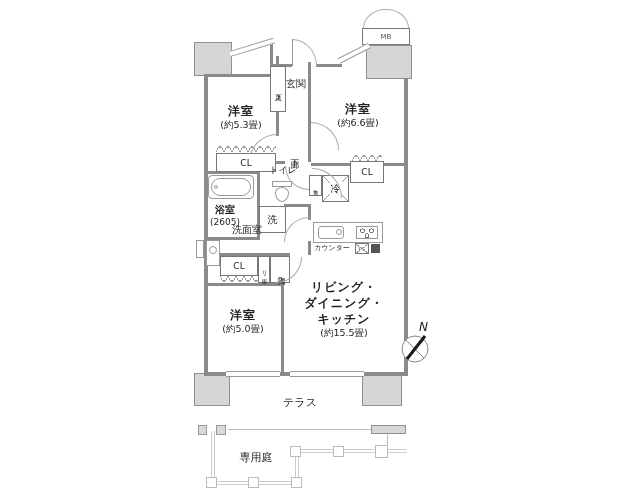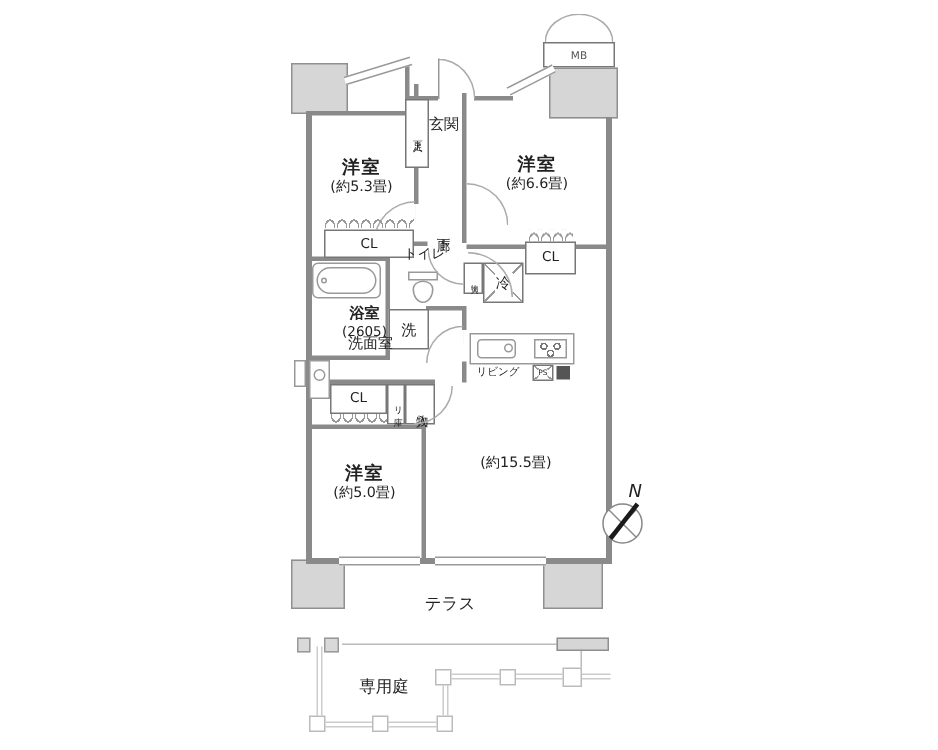--- a/index.html
+++ b/index.html
@@ -107,21 +107,21 @@
   <div class="a lbl" style="left:260px;top:165px;width:46px;height:11px;font-size:9px;">
     <span>トイレ</span>
   </div>
   <div class="a thin" style="left:272px;top:181px;width:20px;height:6px;"></div>
   <div class="a thin" style="left:275px;top:187px;width:14px;height:15px;border-radius:50% 50% 50% 50%/38% 38% 62% 62%;"></div>
   <div class="a arc-bl" style="left:285px;top:166px;width:24px;height:24px;"></div>
 
   <div class="a thin" style="left:208px;top:175px;width:46px;height:24px;border-radius:4px;"></div>
   <div class="a thin" style="left:211px;top:178px;width:40px;height:18px;border-radius:9px;"></div>
   <div class="a thin" style="left:214px;top:185px;width:4px;height:4px;border-radius:50%;"></div>
-  <div class="a lbl" style="left:216px;top:202px;width:54px;height:28px;">
+  <div class="a lbl" style="left:198px;top:202px;width:54px;height:28px;">
     <span style="font-size:10px;font-weight:600;">浴室</span>
     <span style="font-size:9px;">(2605)</span>
   </div>
 
   <div class="a box" style="left:259px;top:206px;width:27px;height:27px;font-size:10px;">
     <span>洗</span>
   </div>
   <div class="a lbl" style="left:214px;top:224px;width:66px;height:13px;font-size:10px;">
     <span>洗面室</span>
   </div>
@@ -153,28 +153,31 @@
   <div class="a box xbox" style="left:322px;top:175px;width:27px;height:27px;">
     <span style="font-size:10px;background:#fff;padding:0 1px;">冷</span>
   </div>
   <div class="a arc-tr" style="left:312px;top:168px;width:30px;height:30px;"></div>
 
   <div class="a thin" style="left:313px;top:222px;width:70px;height:21px;"></div>
   <div class="a thin" style="left:318px;top:226px;width:26px;height:13px;border-radius:3px;"></div>
   <div class="a thin" style="left:336px;top:229px;width:6px;height:6px;border-radius:50%;"></div>
   <div class="a thin" style="left:356px;top:226px;width:22px;height:13px;background-image:radial-gradient(circle at 28% 35%,rgba(0,0,0,0) 1.5px,#777 1.5px,#777 2.5px,rgba(0,0,0,0) 2.5px),radial-gradient(circle at 72% 35%,rgba(0,0,0,0) 1.5px,#777 1.5px,#777 2.5px,rgba(0,0,0,0) 2.5px),radial-gradient(circle at 50% 78%,rgba(0,0,0,0) 1.5px,#777 1.5px,#777 2.5px,rgba(0,0,0,0) 2.5px);"></div>
   <div class="a lbl" style="left:311px;top:244px;width:42px;height:9px;font-size:7px;">
-    <span>リビング</span>
+    <span>カウンター</span>
   </div>
   <div class="a box xbox" style="left:355px;top:243px;width:14px;height:11px;">
     <span style="font-size:5px;background:#fff;">PS</span>
   </div>
   <div class="a" style="left:371px;top:244px;width:9px;height:9px;background:#555;"></div>
 
   <div class="a lbl" style="left:294px;top:276px;width:100px;height:66px;">
+    <span class="rm pre" style="line-height:1.35;">リビング・
+ダイニング・
+キッチン</span>
     <span class="sz">(約15.5畳)</span>
   </div>
 
   <svg class="a" style="left:396px;top:318px;width:40px;height:50px;" viewBox="0 0 40 50">
     <text x="23" y="13" font-size="12" font-style="italic" fill="#222">N</text>
     <circle cx="19" cy="31" r="13" fill="#fff" stroke="#888" stroke-width="1"></circle>
     <line x1="10" y1="22" x2="28" y2="40" stroke="#888" stroke-width="1"></line>
     <line x1="10" y1="40" x2="28" y2="22" stroke="#888" stroke-width="1"></line>
     <line x1="11" y1="41" x2="29" y2="18" stroke="#1a1a1a" stroke-width="3"></line>
   </svg>

